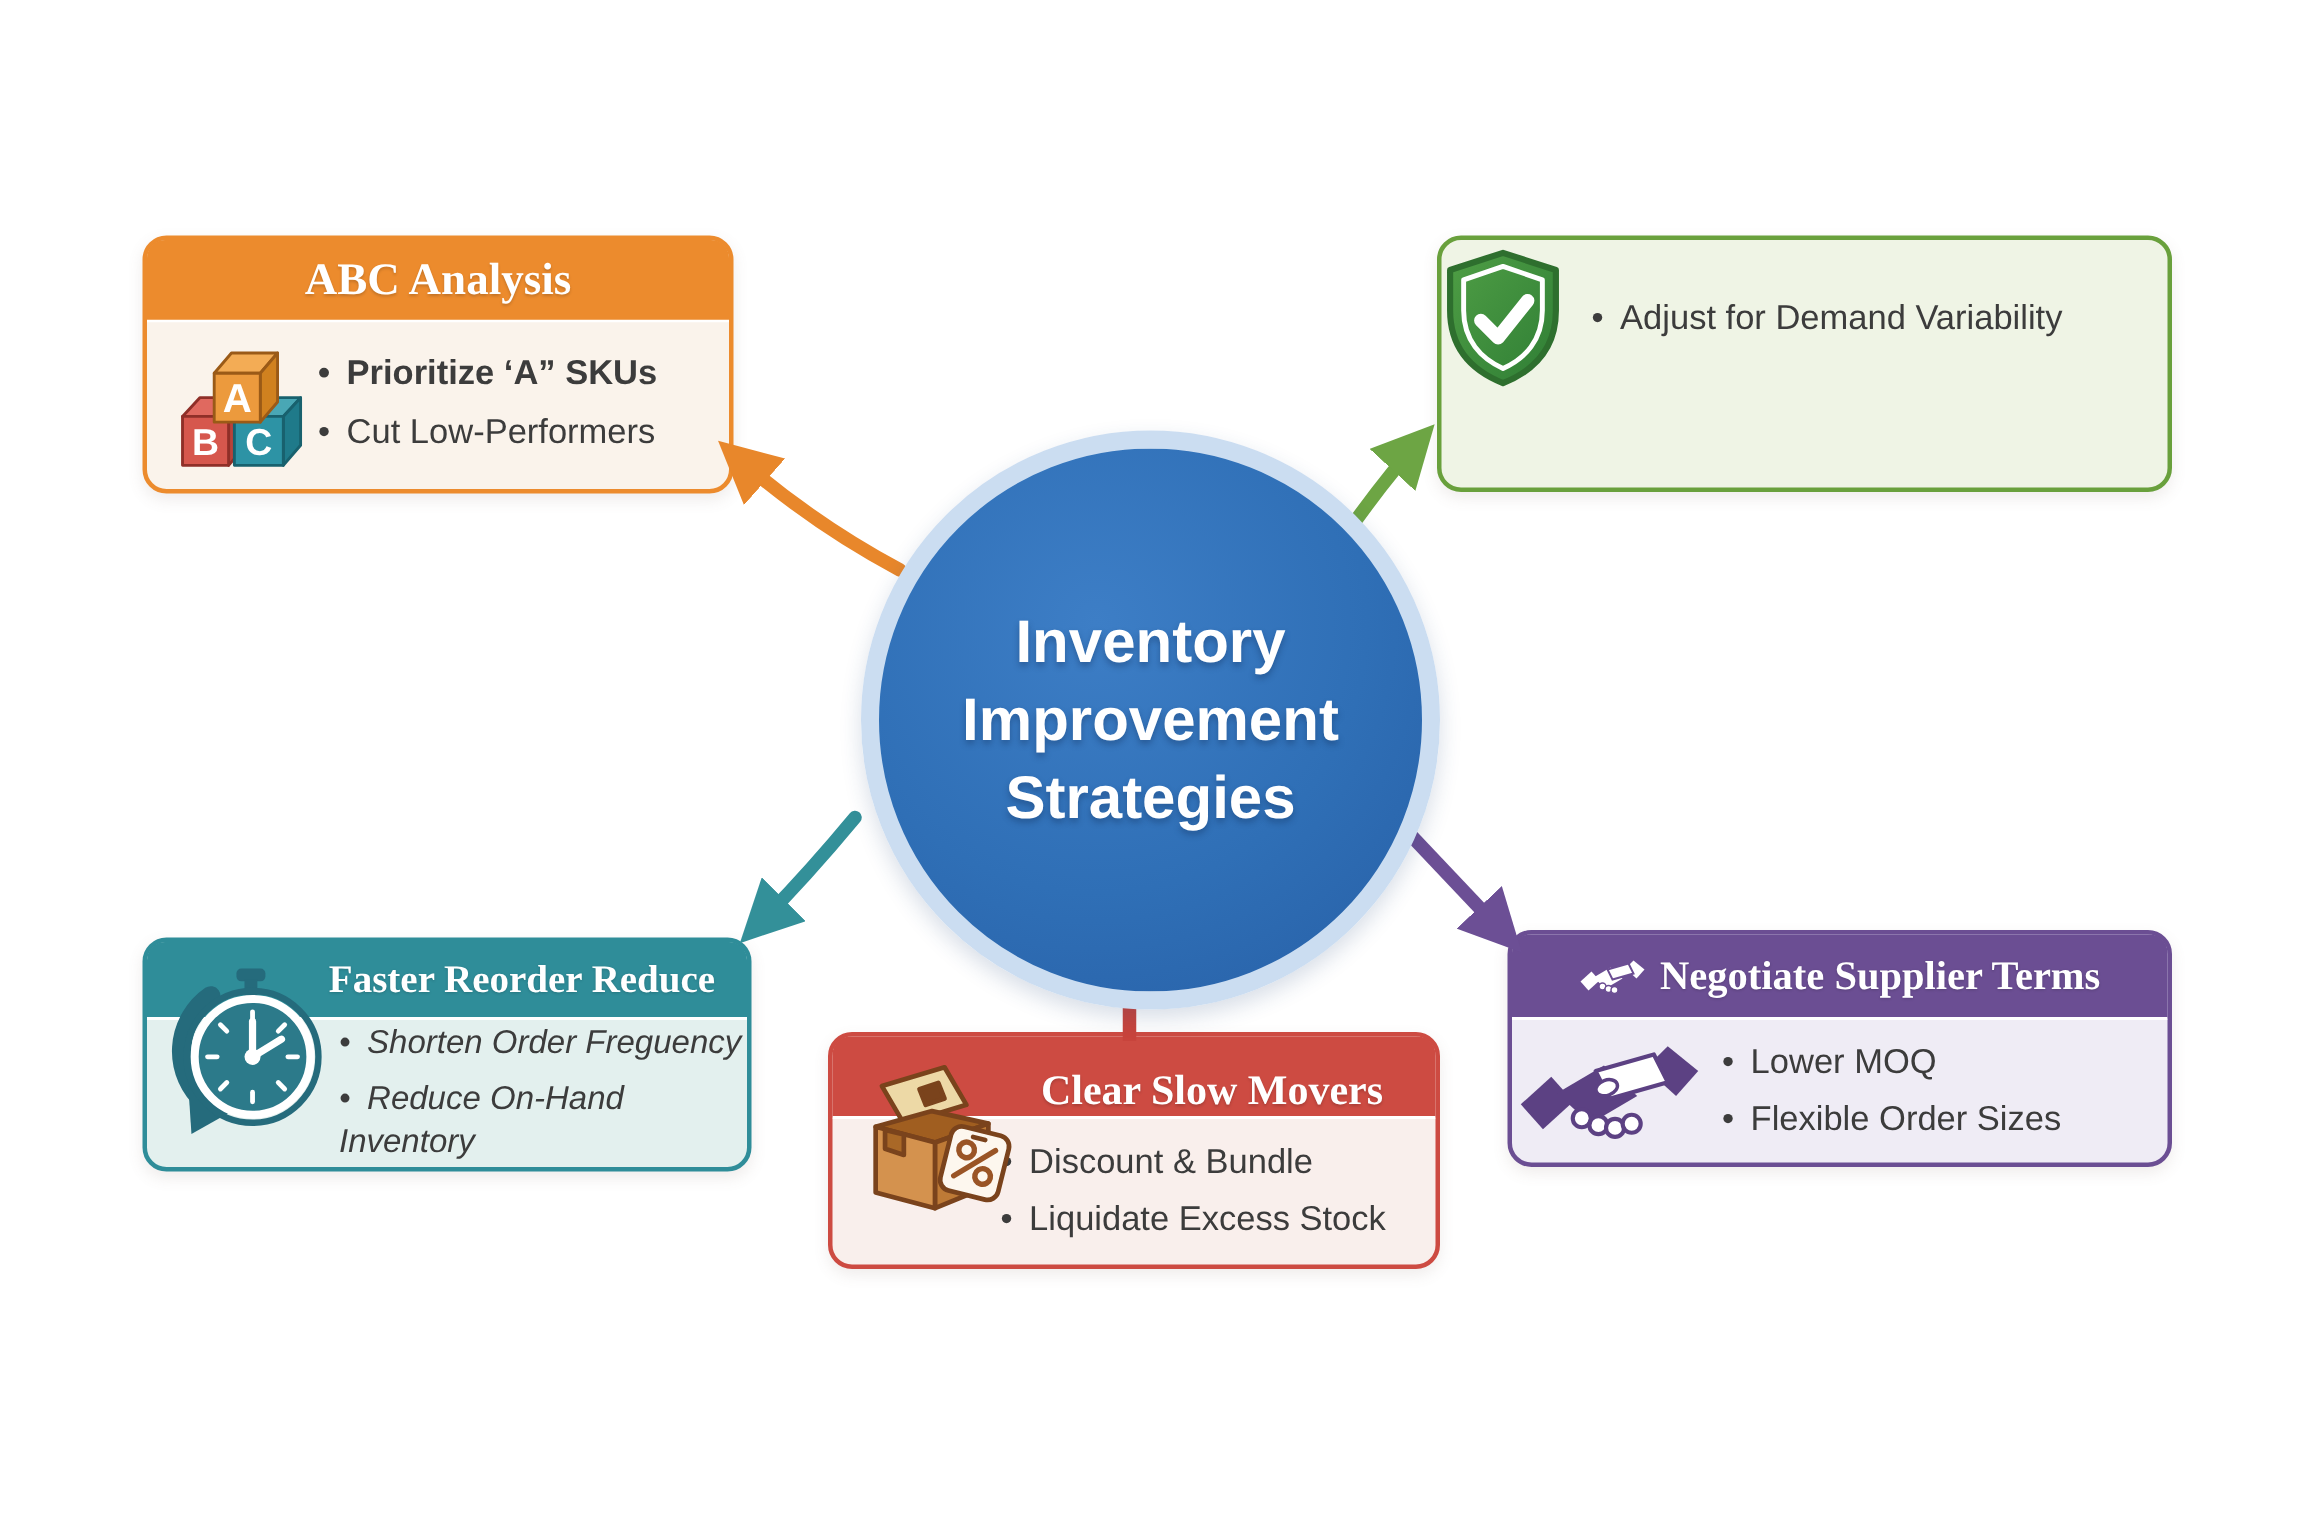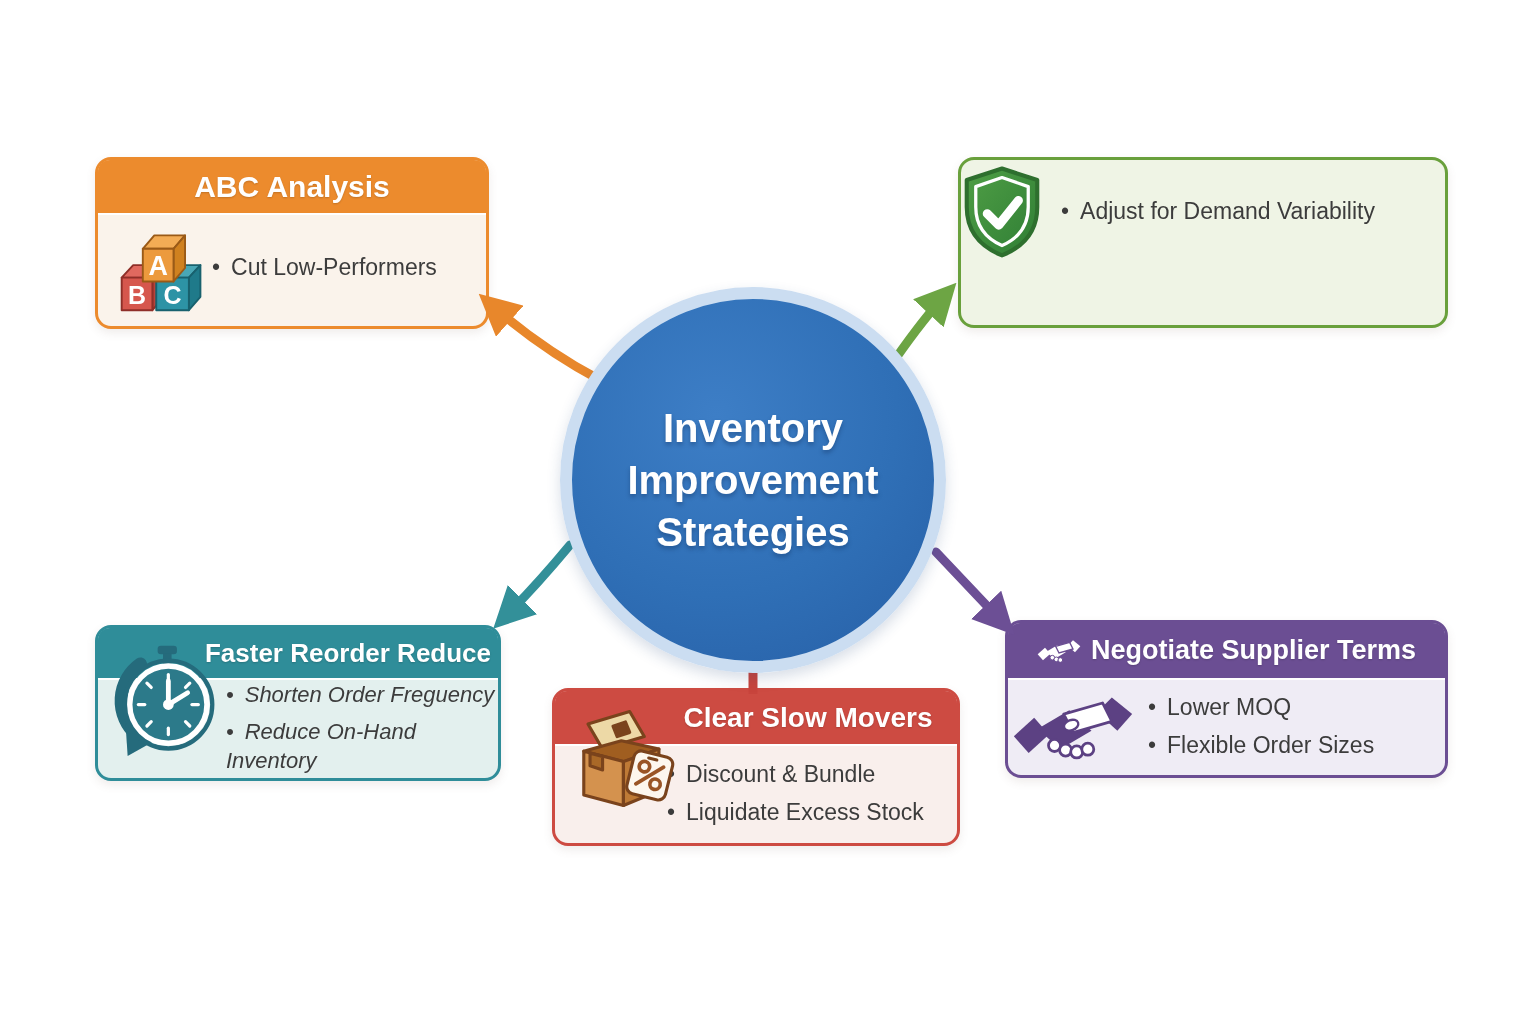--- a/index.html
+++ b/index.html
@@ -5,21 +5,21 @@
   html,body{margin:0;padding:0;}
   body{font-family:"Liberation Sans", sans-serif; background:#ffffff;}
   .canvas{position:relative;width:1536px;height:1024px;background:#ffffff;overflow:hidden;}
 
   
   .box{position:absolute;border:3px solid;border-radius:16px;background:#fff;
        box-shadow:0 4px 10px rgba(120,100,90,.12);z-index:1;}
   .hdr{display:flex;align-items:center;justify-content:center;gap:10px;
        color:#fff;font-weight:bold;border-radius:12px 12px 0 0;
        border-bottom:2px solid #ffffff;box-sizing:border-box;
-       text-shadow:0 1px 2px rgba(0,0,0,.18);}
+       text-shadow:0 1px 2px rgba(0,0,0,.18);font-family:Liberation Serif, serif;}
   .bdy{display:flex;align-items:center;border-radius:0 0 12px 12px;box-sizing:border-box;height:100%;}
   .bullets{list-style:none;margin:0;padding:0;}
   .bullets li{font-size:23px;color:#3c3c3c;margin:7px 0;line-height:1.35;}
   .bullets li::before{content:"•";margin-right:11px;color:#3c3c3c;}
   .bold{font-weight:bold;}
 
   
   .box-abc{left:95px;top:157px;width:388px;height:166px;border-color:#EC8B2D;background:#FAF3EB;}
   .box-abc .hdr{height:55px;background:#EC8B2D;font-size:30px;}
   .box-abc .bdy{height:106px;padding-left:14px;}
@@ -27,32 +27,32 @@
   .box-safety{left:958px;top:157px;width:484px;height:165px;border-color:#69A03C;background:#EFF4E5;}
   .box-safety .hdr{height:57px;background:#7CAE4B;font-size:29px;}
   .box-safety .bdy{height:104px;}
   
   .box-reorder{left:95px;top:625px;width:400px;height:150px;border-color:#2F8D99;background:#E3F0EE;}
   .box-reorder .hdr{height:52px;background:#2F8D99;font-size:26px;padding-left:100px;}
   .box-reorder .bdy{height:96px;padding-left:128px;}
   .box-reorder .bullets li{font-size:22px;font-style:italic;}
   
   .box-slow{left:552px;top:688px;width:402px;height:152px;border-color:#CD4B42;background:#F9EFEC;}
-  .box-slow .hdr{height:55px;background:#CD4B42;font-size:28px;padding-left:104px;}
+  .box-slow .hdr{height:55px;background:#CD4B42;font-size:28px;padding-left:104px;align-items:flex-end;}
   .box-slow .bdy{height:95px;padding-left:112px;}
   
   .box-supplier{left:1005px;top:620px;width:437px;height:152px;border-color:#6B4E93;background:#EFECF5;}
   .box-supplier .hdr{height:57px;background:#6B4E93;font-size:27px;}
   .box-supplier .bdy{height:93px;padding-left:4px;}
 
   .icon-wrap{flex:0 0 auto;display:flex;align-items:center;justify-content:center;}
   .float-icon{position:absolute;z-index:3;}
 
   
-  .center-circle{position:absolute;left:560px;top:287px;width:362px;height:362px;
+  .center-circle{position:absolute;left:574px;top:287px;width:362px;height:362px;
       border:12px solid #CBDDF1;border-radius:50%;
       background:radial-gradient(circle at 40% 32%, #3D7EC6 0%, #2F6FB6 55%, #275FA6 100%);
       display:flex;align-items:center;justify-content:center;z-index:6;
       box-shadow:0 6px 14px rgba(40,70,120,.18);}
   .center-title{color:#fff;font-weight:bold;font-size:40px;line-height:1.3;text-align:center;
       white-space:pre-line;text-shadow:0 3px 4px rgba(15,40,80,.35);}
 
   .overlay{position:absolute;left:0;top:0;z-index:4;pointer-events:none;}
 </style>
 </head>
@@ -81,20 +81,21 @@
             <polygon points="30,30 42,16 74,16 62,30" fill="#F3AC55"></polygon>
             <polygon points="62,30 74,16 74,50 62,64" fill="#D0811F"></polygon>
             <polygon points="30,30 62,30 62,64 30,64" fill="#EC9A3D"></polygon>
           </g>
           <text x="46" y="57" text-anchor="middle" font-size="28" font-weight="bold" fill="#fff" font-family="Liberation Sans, sans-serif">A</text>
           <text x="24" y="87" text-anchor="middle" font-size="26" font-weight="bold" fill="#fff" font-family="Liberation Sans, sans-serif">B</text>
           <text x="61" y="87" text-anchor="middle" font-size="26" font-weight="bold" fill="#fff" font-family="Liberation Sans, sans-serif">C</text>
         </svg>
       </span>
       <ul class="bullets">
+        <li class="bold">Prioritize ‘A” SKUs</li>
         <li>Cut Low-Performers</li>
       </ul>
     </div>
   </div>
 
   <div class="box box-safety">
     <div class="bdy">
       <span class="icon-wrap" style="margin-right:18px;">
         <svg width="82" height="92" viewBox="0 0 100 112" aria-hidden="true">
           <defs>

